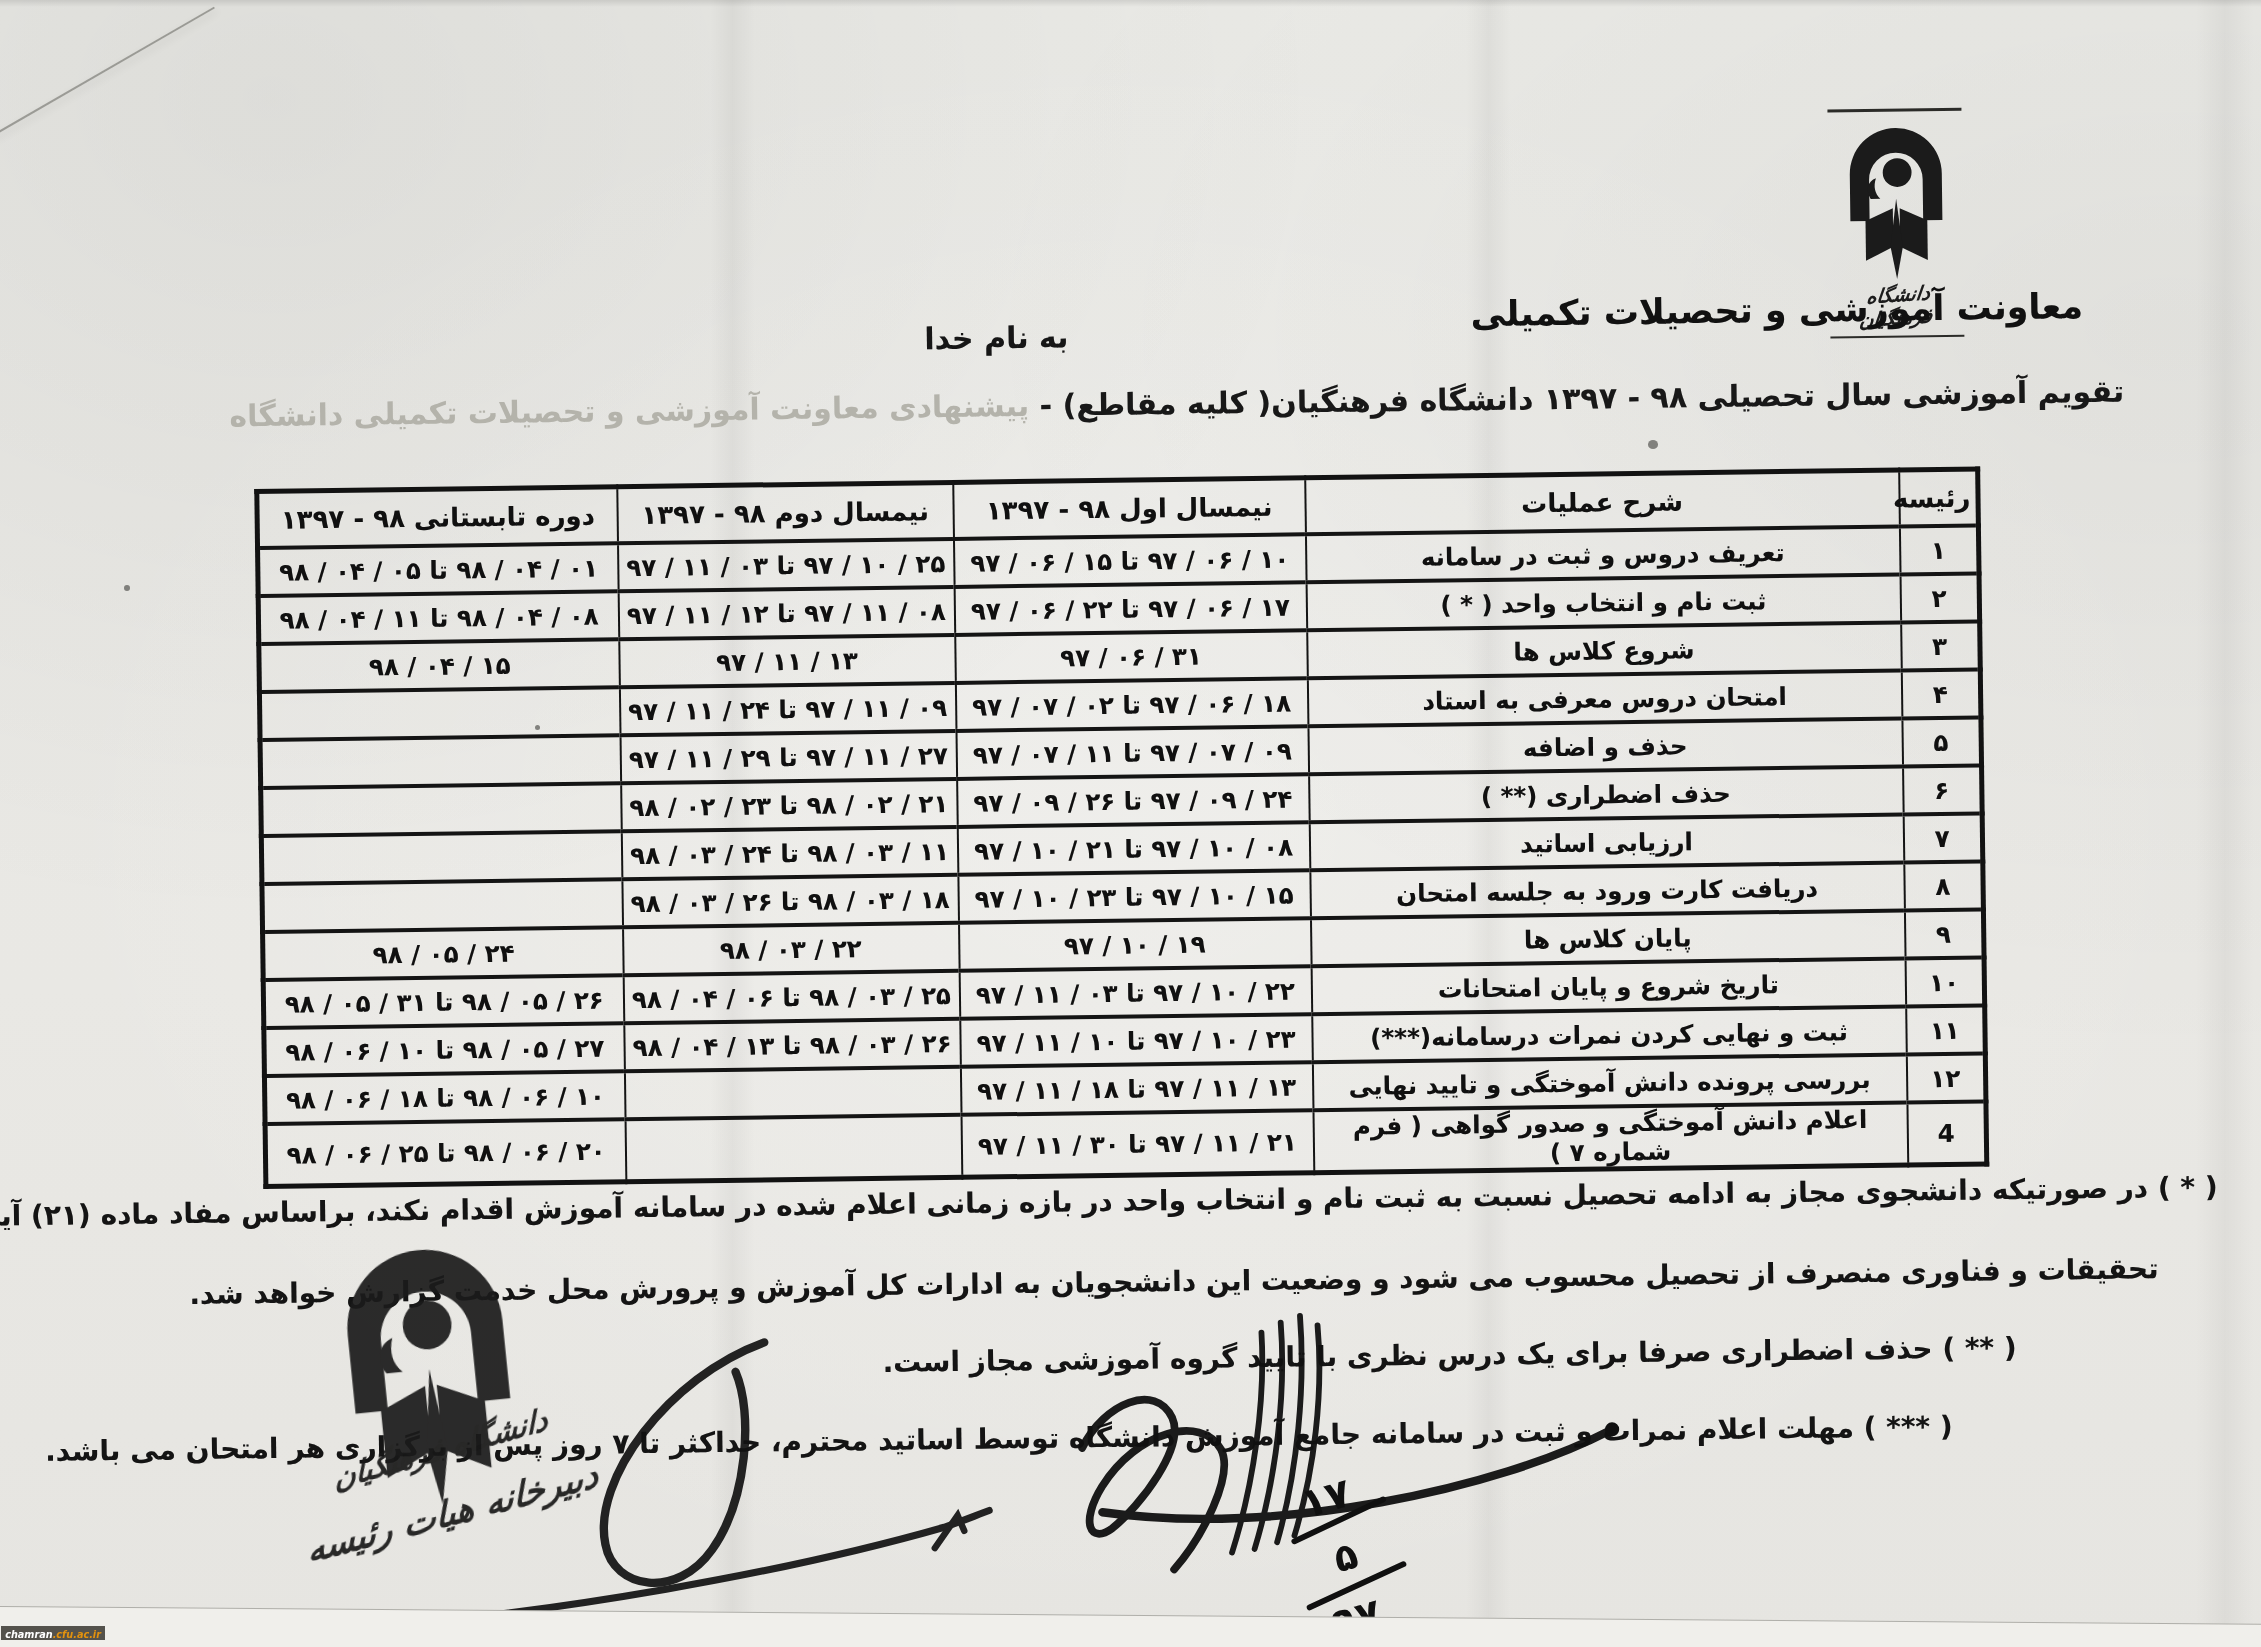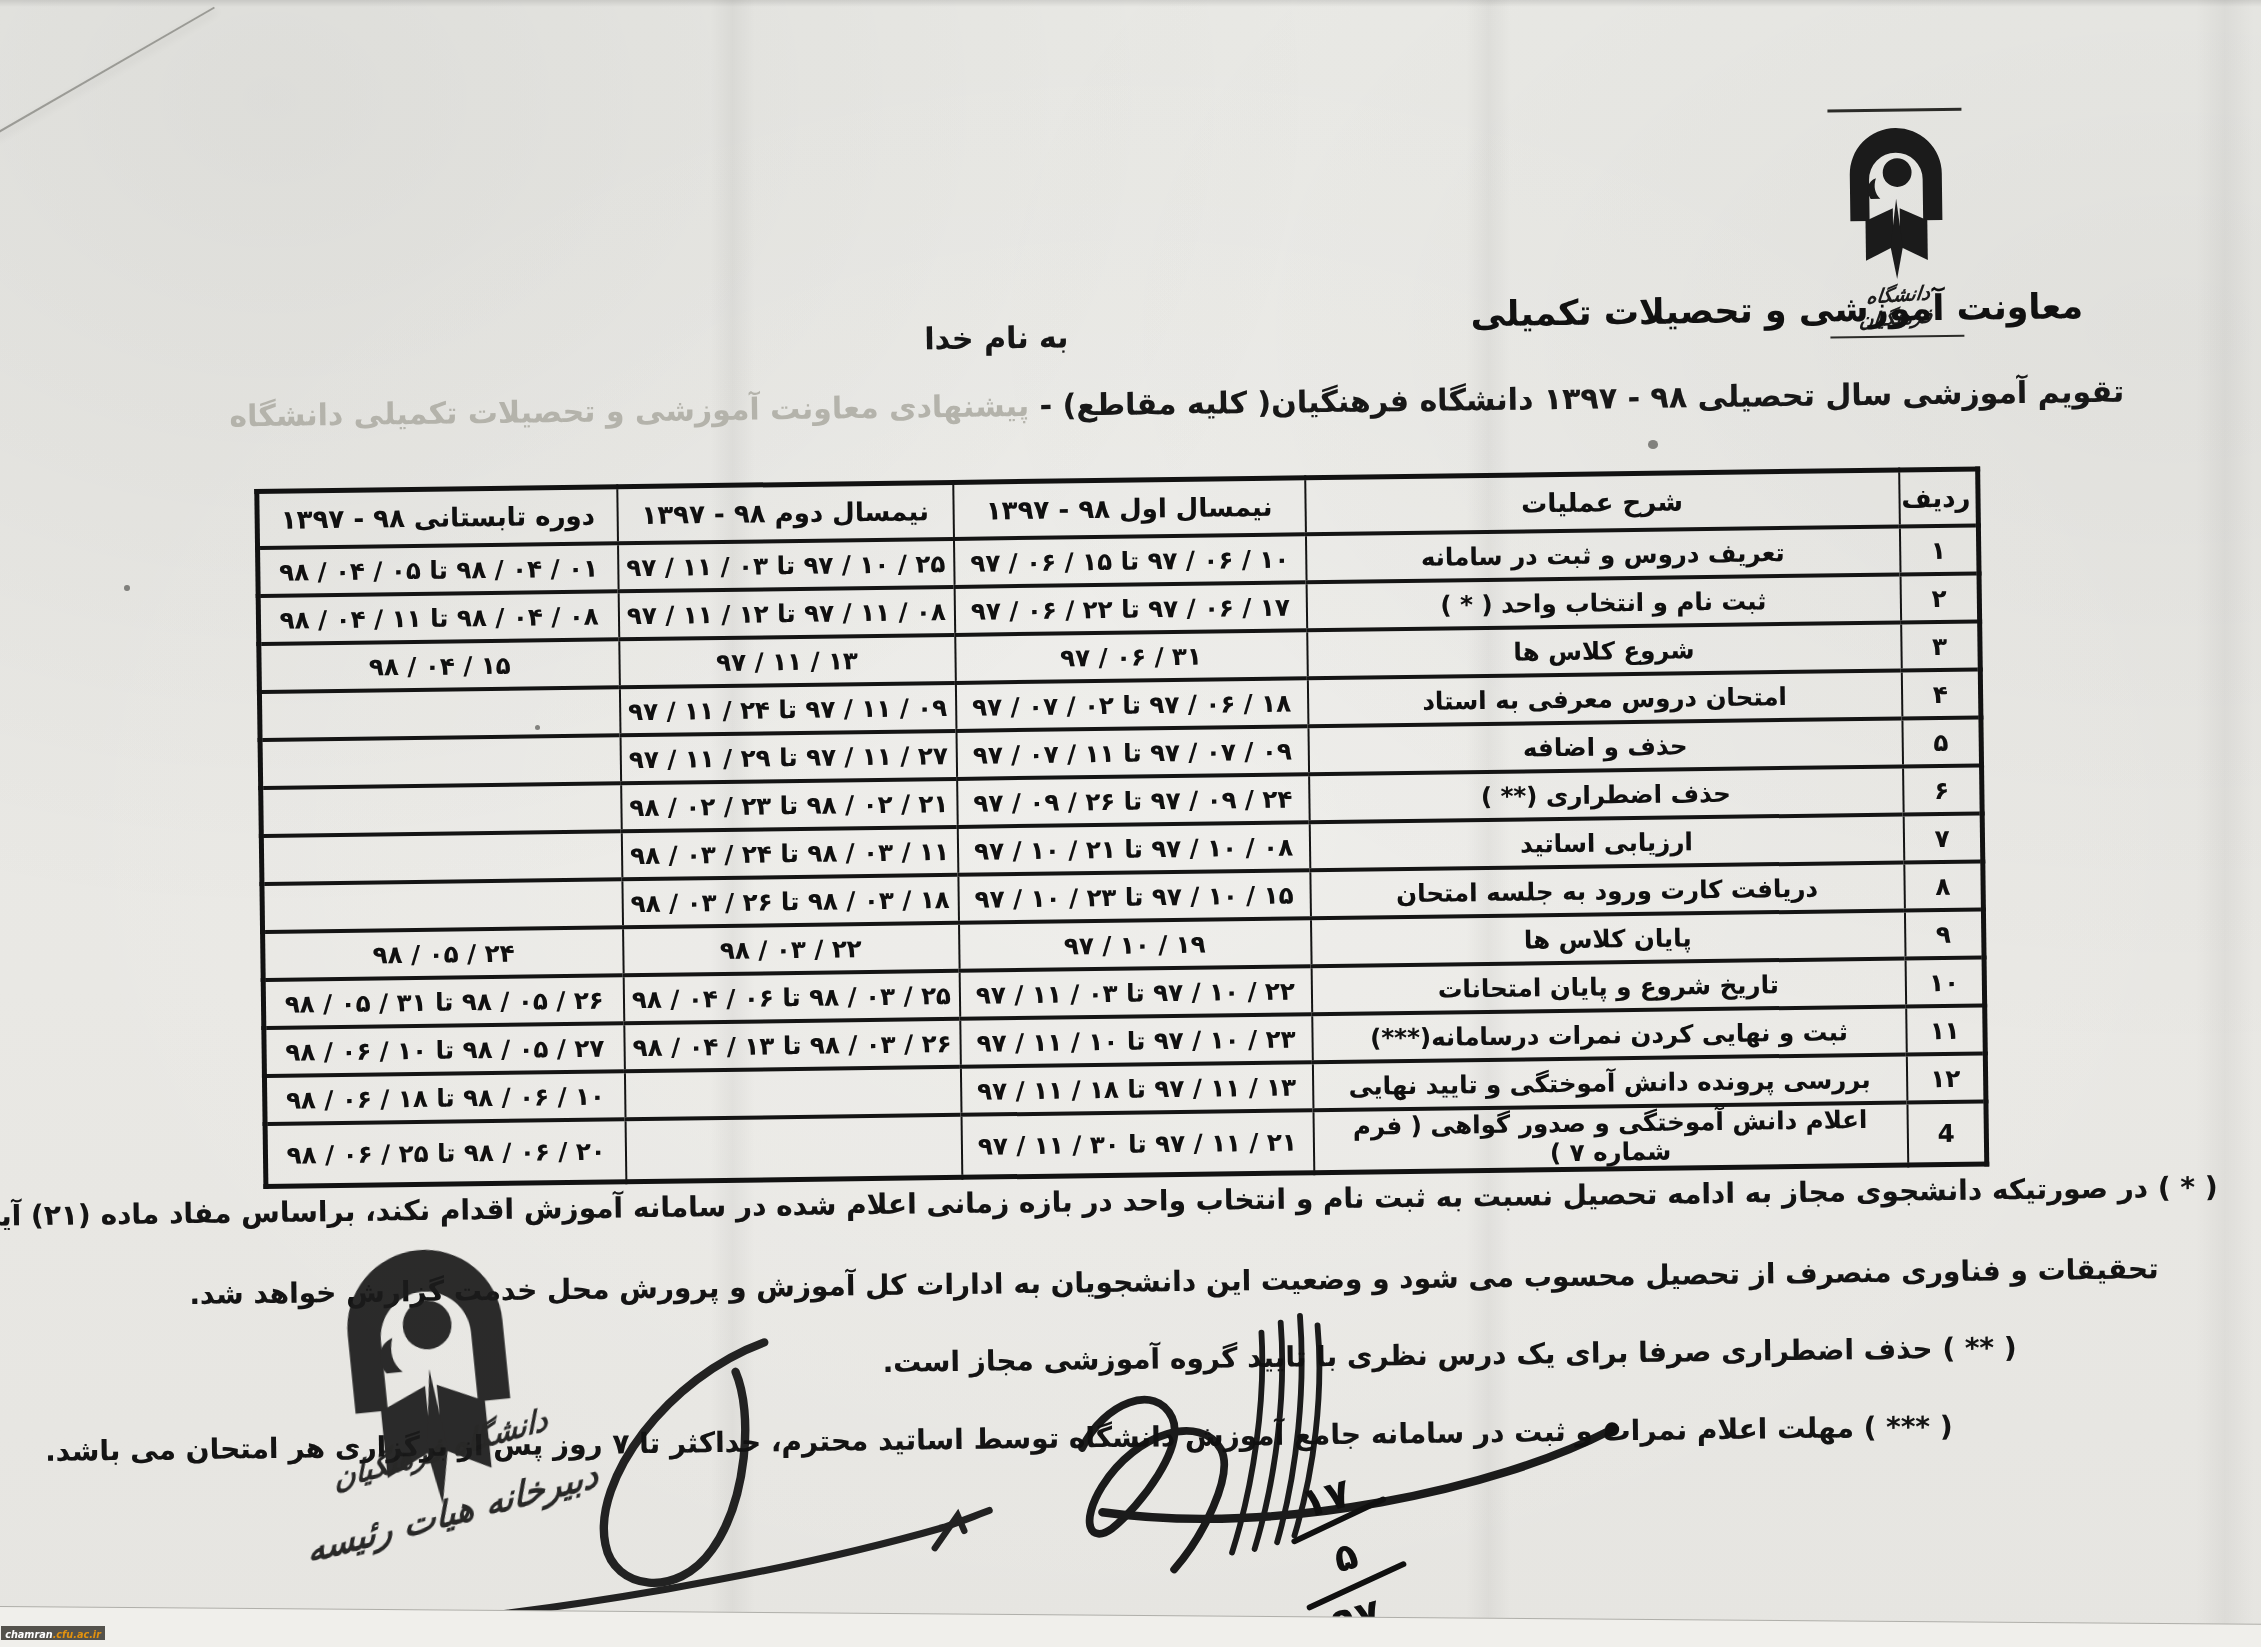--- a/index.html
+++ b/index.html
@@ -105,21 +105,21 @@
     <table class="cal">
       <colgroup>
         <col style="width:79px">
           <col style="width:594px">
           <col style="width:352px">
         <col style="width:336px">
           <col style="width:360px">
       </colgroup>
       <thead>
         <tr>
-          <th>ردیف</th>
+          <th>رئیسه</th>
           <th>شرح عملیات</th>
           <th>نیمسال اول ۹۸ - ۱۳۹۷</th>
           <th>نیمسال دوم ۹۸ - ۱۳۹۷</th>
           <th>دوره تابستانی ۹۸ - ۱۳۹۷</th>
         </tr>
       </thead>
       <tbody>
       <tr>
         <td>۱</td>
         <td class="op-cell">تعریف دروس و ثبت در سامانه</td>

